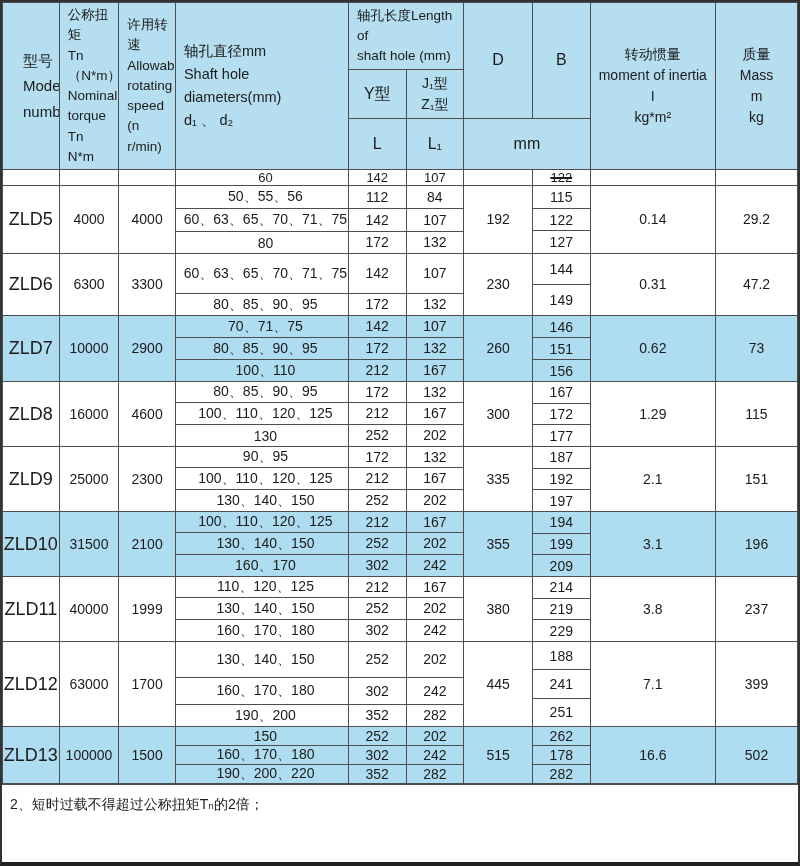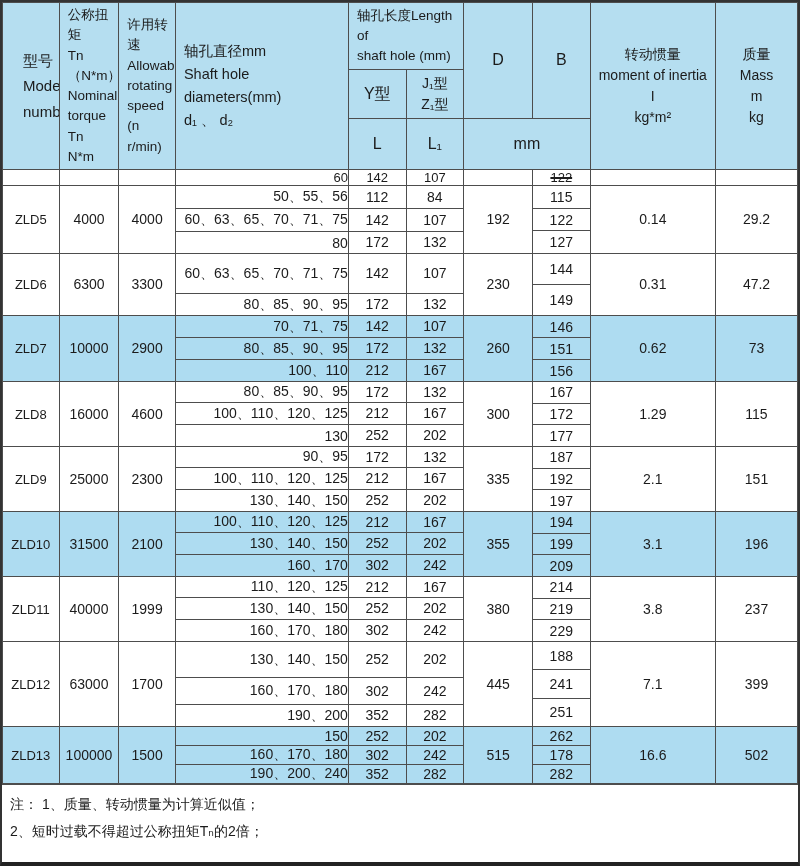--- a/index.html
+++ b/index.html
@@ -10,22 +10,22 @@
   td{border:1px solid #4d4d4d;overflow:hidden;padding:0;vertical-align:middle;font-size:14px;}
   .hdr-bg{background:#b5def0;}
   .hl{background:#aedcf1;}
   .pre{white-space:pre-line;}
   .h-left{text-align:left;padding:2px 4px 2px 8px;font-size:13.5px;line-height:1.5;}
   .h-model{font-size:15px;line-height:1.7;padding-left:20px;}
   .h-shaft{font-size:14.5px;line-height:1.6;}
   .h-c{text-align:center;font-size:14px;line-height:1.5;}
   .h-big{font-size:16px;}
   .c-num{text-align:center;line-height:1.05;}
-  .c-model{text-align:center;font-size:13px;}
-  .c-shaft{text-align:right;padding-left:7px;}
+  .c-model{text-align:center;font-size:18px;}
+  .c-shaft{text-align:center;padding-left:7px;}
   .bcell{position:relative;padding:0;}
   .bwrap{position:absolute;top:0;left:0;right:0;bottom:0;display:flex;flex-direction:column;}
   .bsub{flex:1;display:flex;align-items:center;justify-content:center;border-bottom:1px solid #4d4d4d;}
   .bsub:last-child{border-bottom:none;}
   .struck{text-decoration:line-through;text-decoration-thickness:1.5px;}
   .lead td{font-size:13px;}
   .notes{flex:1;background:#fff;padding:6px 8px 0 8px;border-top:1px solid #4d4d4d;}
   .notes p{margin:0 0 1px 0;line-height:26px;font-size:14px;}
   .note-en{font-size:13.5px;}
   .note-serif{font-family:"Liberation Serif","DejaVu Serif",serif;font-size:14px;}
@@ -346,25 +346,24 @@
           </td>
       <td rowspan="3" class="c-num">16.6</td>
       <td rowspan="3" class="c-num">502</td>
     </tr>
     <tr class="hl" style="height:19px">
       <td class="c-shaft">160、170、180</td>
       <td class="c-num">302</td>
       <td class="c-num">242</td>
     </tr>
     <tr class="hl" style="height:19px">
-      <td class="c-shaft">190、200、240</td>
+      <td class="c-shaft">190、200、220</td>
       <td class="c-num">352</td>
       <td class="c-num">282</td>
     </tr>
   </tbody>
     </table>
 
   <div class="notes">
-    <p>注：  1、质量、转动惯量为计算近似值；</p>
     <p>2、短时过载不得超过公称扭矩Tₙ的2倍；</p>
 
   </div>
 </div>
 
 </body></html>

